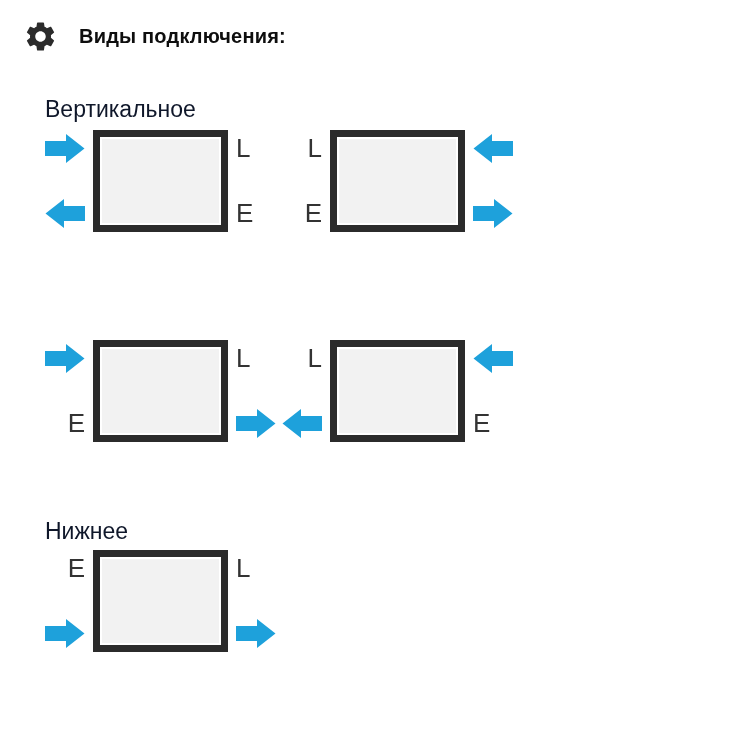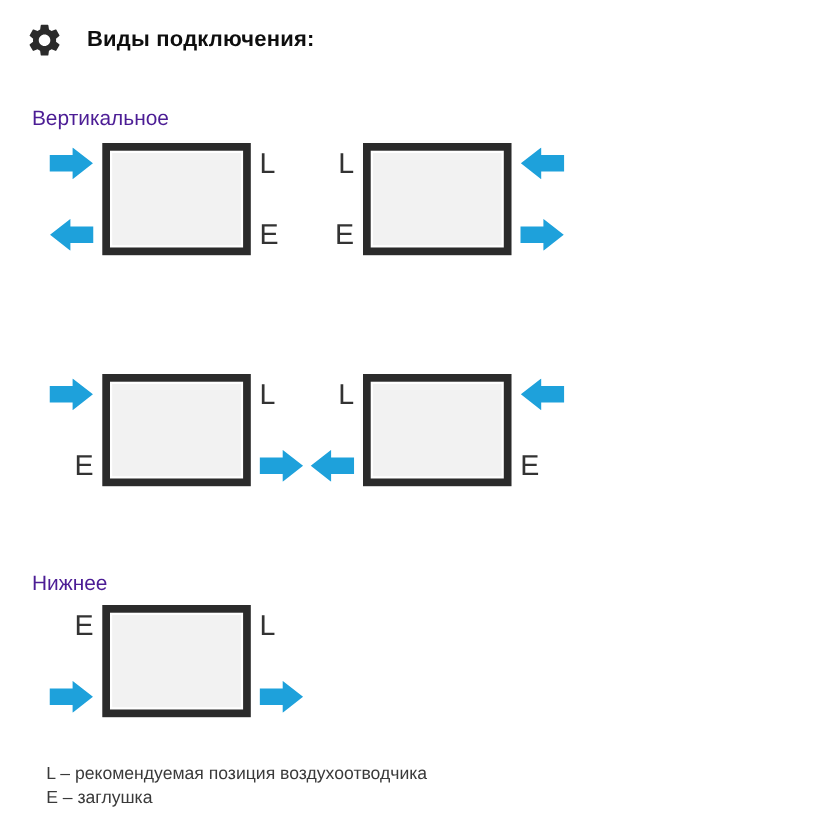--- a/index.html
+++ b/index.html
@@ -24,22 +24,22 @@
     display: flex; align-items: center; gap: 21px;
   }
   .gear { width: 35px; height: 35px; display: block; }
   .title {
     font-size: 20px; font-weight: bold; color: #0e0e0e;
     letter-spacing: 0.2px;
   }
 
   
   .section-label {
-    position: absolute; left: 29px;
-    font-size: 19px; color: #4c1d95; line-height: 24px;
+    position: absolute; left: 45px;
+    font-size: 23px; color: #0f172a; line-height: 24px;
   }
   .label-s1 { top: 97px; }
   .label-s2 { top: 307px; }
   .label-s3 { top: 519px; text-align: center; }
 
   
   .diagram { position: absolute; width: 135px; height: 102px; }
   .d1 { left: 93px;  top: 130px; }
   .d2 { left: 330px; top: 130px; }
   .d3 { left: 93px;  top: 340px; }
@@ -189,18 +189,14 @@
           <polygon points="0,7 21,7 21,0 39.5,14.5 21,29 21,22 0,22"></polygon>
         </svg>
     </div>
     <div class="slot right bottom">
       <svg class="arrow-svg" viewBox="0 0 40 29">
           <polygon points="0,7 21,7 21,0 39.5,14.5 21,29 21,22 0,22"></polygon>
         </svg>
     </div>
   </div>
 
-  <div class="legend">
-    <div>L – рекомендуемая позиция воздухоотводчика</div>
-    <div>E – заглушка</div>
-  </div>
 
 </div>
 
 </body></html>

